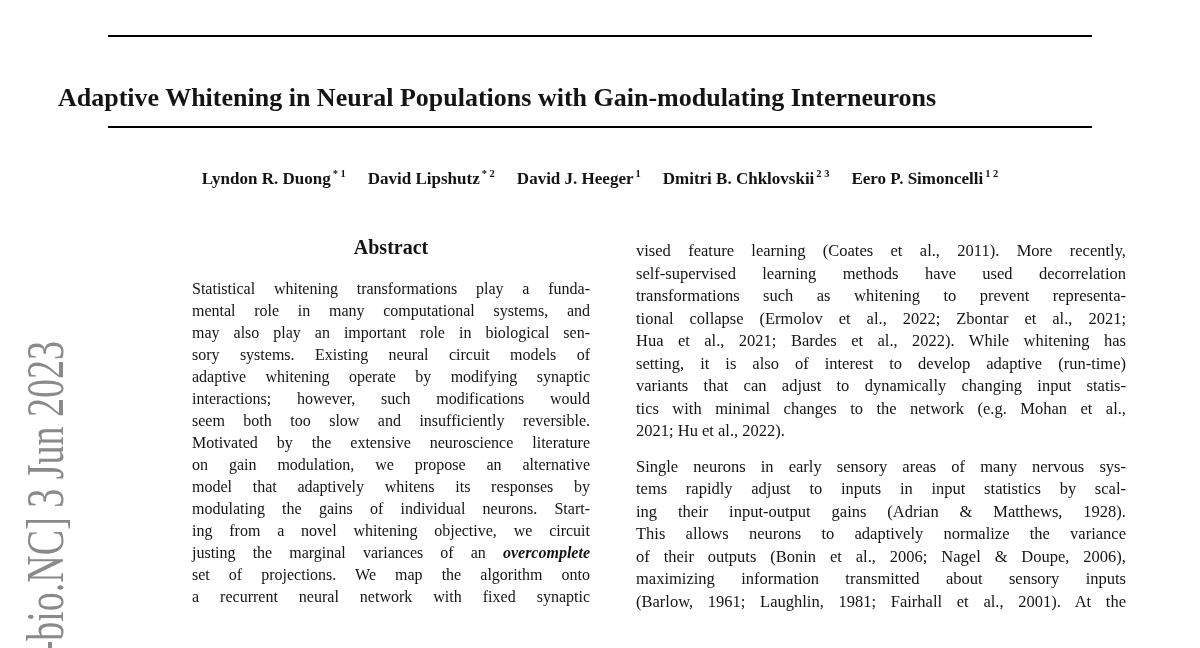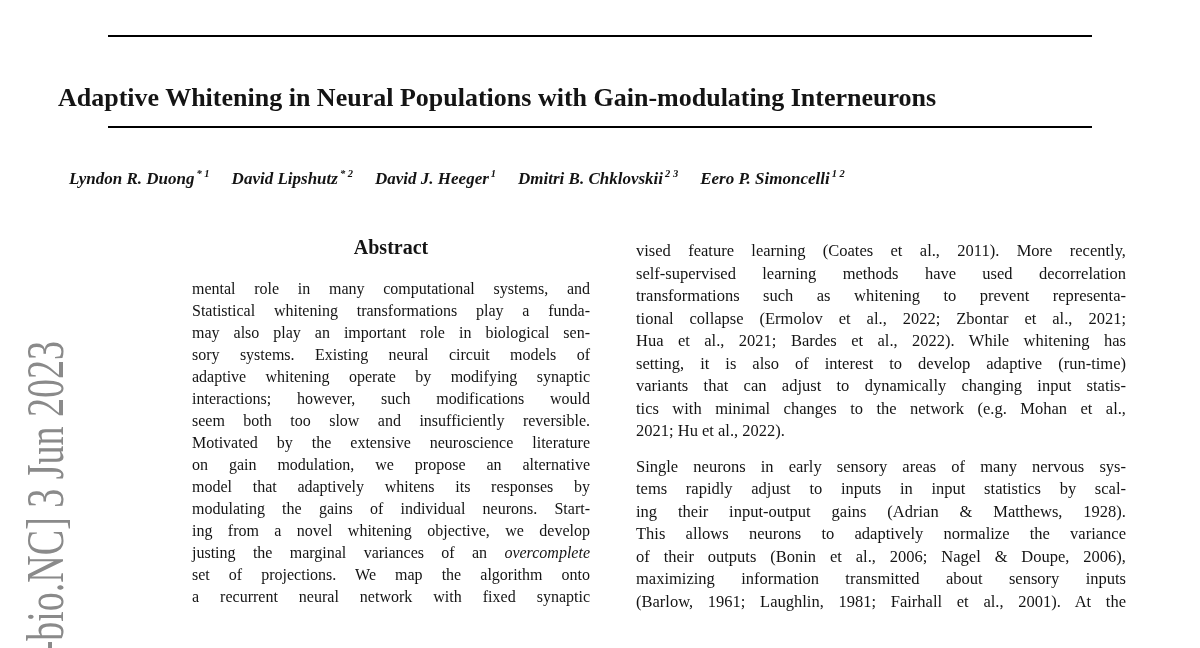--- a/index.html
+++ b/index.html
@@ -21,23 +21,23 @@
 
   #paper-title {
     position: absolute; left: 58px; width: 1084px; top: 66px;
     font-size: 26px; font-weight: bold;
     letter-spacing: 0px;
     white-space: nowrap;
   }
 
   #authors-line {
     position: absolute; left: 58px; width: 1084px; top: 168px;
+    text-align: center;
     font-size: 17px; font-weight: bold;
     white-space: nowrap;
-    font-style: italic;
   }
   .author { margin: 0 11px; white-space: nowrap; }
   .author sup { font-size: 10.5px; font-weight: bold; margin-left: 2px; }
 
   #abstract-section { position: absolute; left: 148px; width: 398px; top: 236px; margin-left: 44px; }
   #abstract-heading {
     font-size: 20px; font-weight: bold; text-align: center;
     margin: 0 0 19px 0;
   }
   #abstract-body .tline { font-size: 16px; line-height: 22px; }
@@ -45,21 +45,21 @@
   #right-column { position: absolute; left: 636px; width: 490px; top: 240px; }
   #right-column .tline { font-size: 16.5px; line-height: 22.5px; }
   #right-column .para { margin-bottom: 13px; }
 
   .tline {
     text-align: justify;
     text-align-last: justify;
     white-space: normal;
   }
   .tline.flush { text-align-last: left; }
-  .tline em { font-style: italic; }
+  .tline em { font-style: italic; font-weight: bold; }
 
   #arxiv-banner {
     position: absolute;
     left: -150px; top: 468px;
     width: 390px; height: 44px; line-height: 44px;
     transform: rotate(-90deg) scaleY(1.4);
     transform-origin: center center;
     font-size: 38px;
     white-space: nowrap;
     text-align: left;
@@ -75,32 +75,32 @@
 
   <h1 id="paper-title">Adaptive Whitening in Neural Populations with Gain-modulating Interneurons</h1>
 
   <div class="rule" id="rule-mid"></div>
 
   <div id="authors-line"><span class="author"><span>Lyndon R. Duong</span><sup>* 1</sup></span><span class="author"><span>David Lipshutz</span><sup>* 2</sup></span><span class="author"><span>David J. Heeger</span><sup>1</sup></span><span class="author"><span>Dmitri B. Chklovskii</span><sup>2 3</sup></span><span class="author"><span>Eero P. Simoncelli</span><sup>1 2</sup></span></div>
 
   <div id="abstract-section">
     <h2 id="abstract-heading">Abstract</h2>
     <div id="abstract-body">
+        <div class="tline">Statistical whitening transformations play a funda-</div>
         <div class="tline">mental role in many computational systems, and</div>
-        <div class="tline">Statistical whitening transformations play a funda-</div>
         <div class="tline">may also play an important role in biological sen-</div>
         <div class="tline">sory systems. Existing neural circuit models of</div>
         <div class="tline">adaptive whitening operate by modifying synaptic</div>
         <div class="tline">interactions; however, such modifications would</div>
         <div class="tline">seem both too slow and insufficiently reversible.</div>
         <div class="tline">Motivated by the extensive neuroscience literature</div>
         <div class="tline">on gain modulation, we propose an alternative</div>
         <div class="tline">model that adaptively whitens its responses by</div>
         <div class="tline">modulating the gains of individual neurons. Start-</div>
-        <div class="tline">ing from a novel whitening objective, we develop</div>
+        <div class="tline">ing from a novel whitening objective, we circuit</div>
         <div class="tline">justing the marginal variances of an <em>overcomplete</em></div>
         <div class="tline">set of projections. We map the algorithm onto</div>
         <div class="tline">a recurrent neural network with fixed synaptic</div>
       </div>
   </div>
 
   <div id="right-column">
       <div class="para">
         <div class="tline">vised feature learning (Coates et al., 2011). More recently,</div>
         <div class="tline">self-supervised learning methods have used decorrelation</div>

